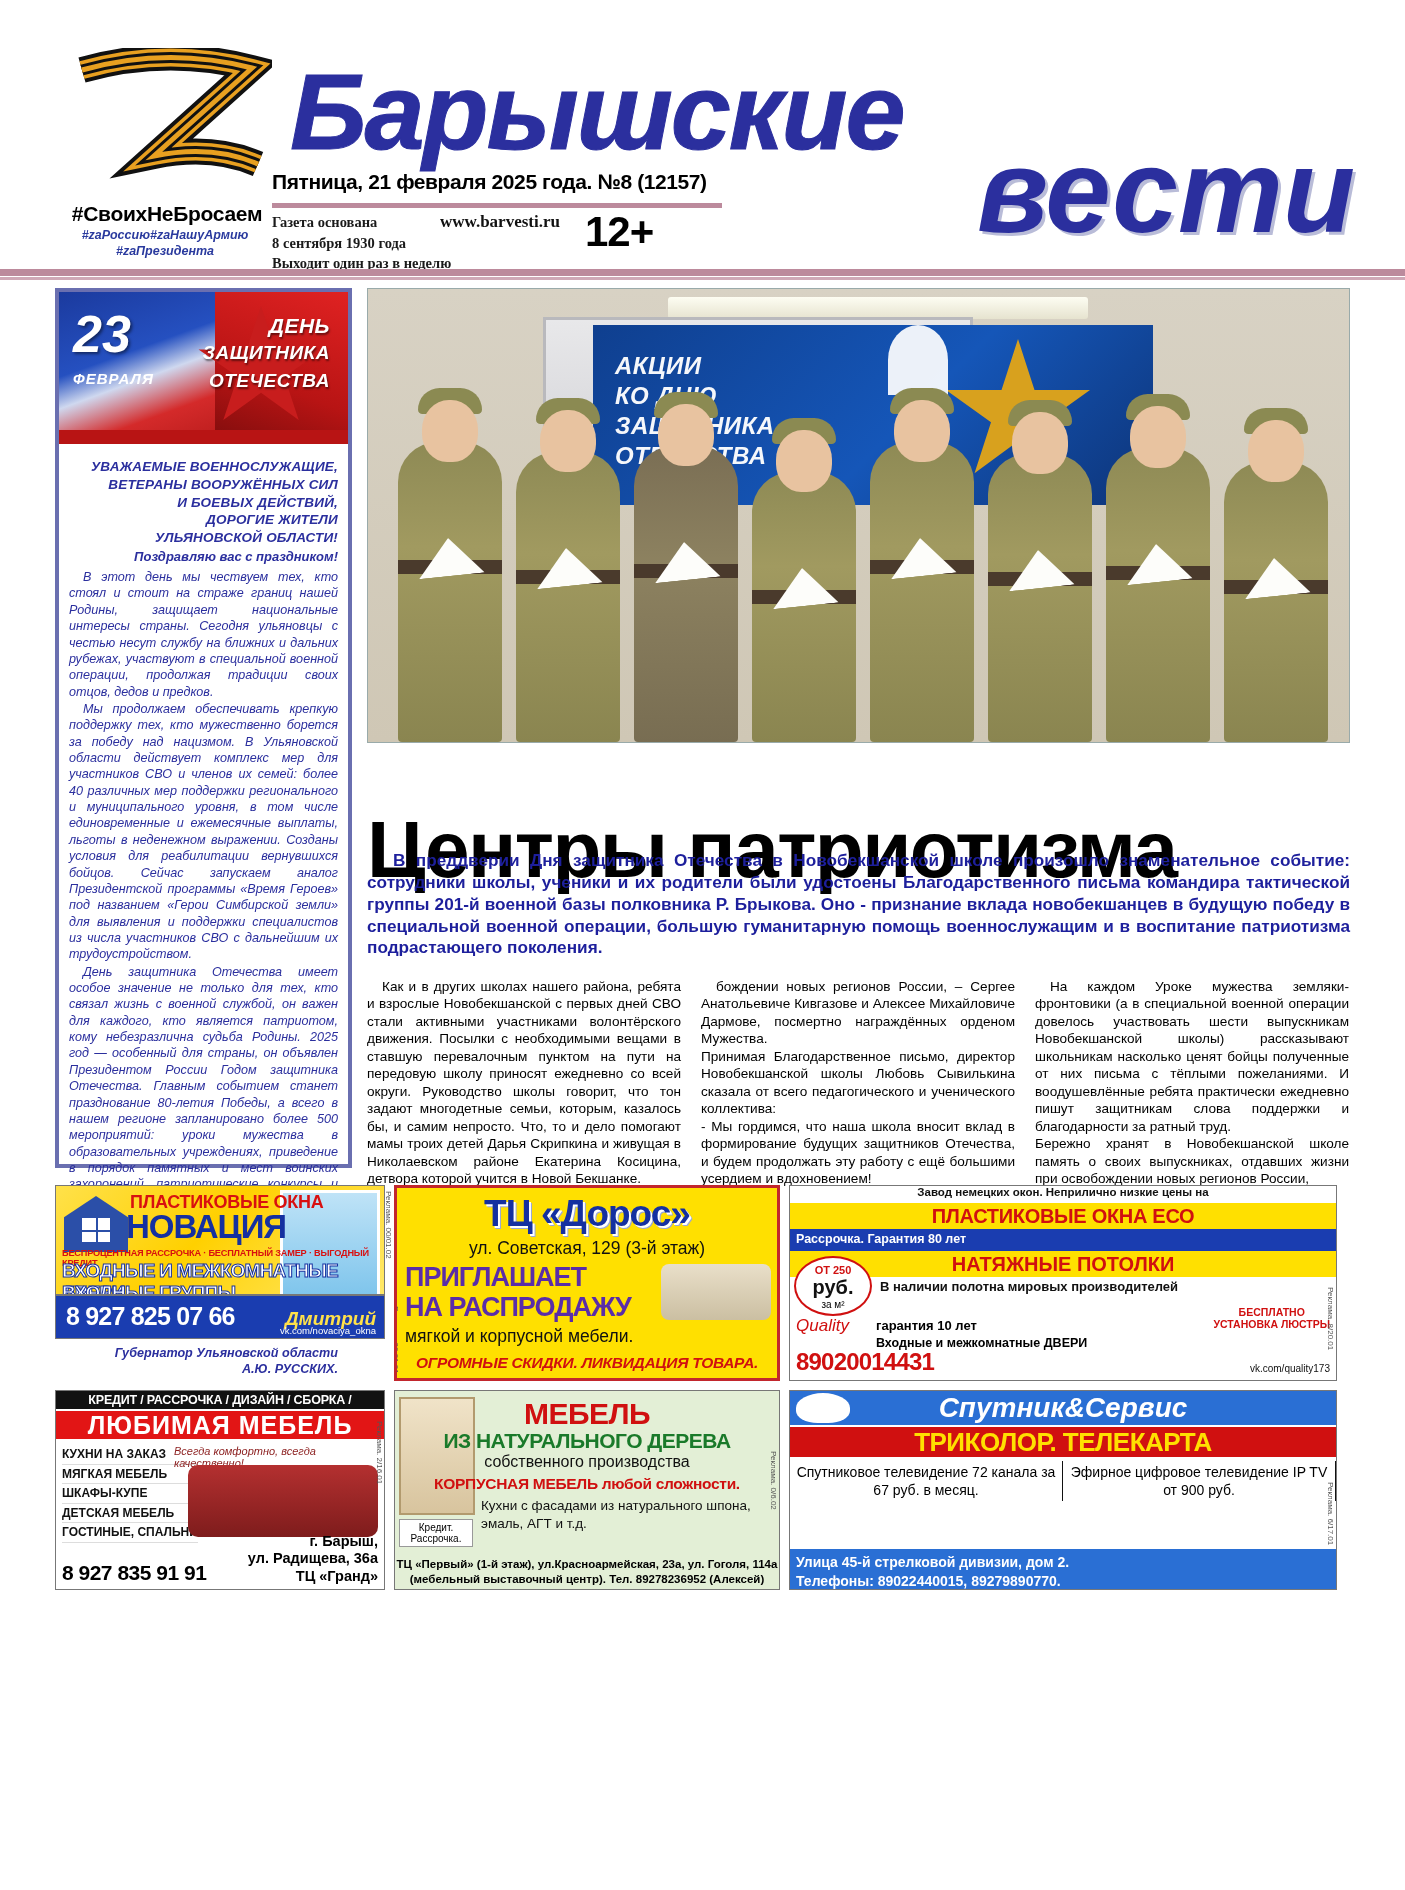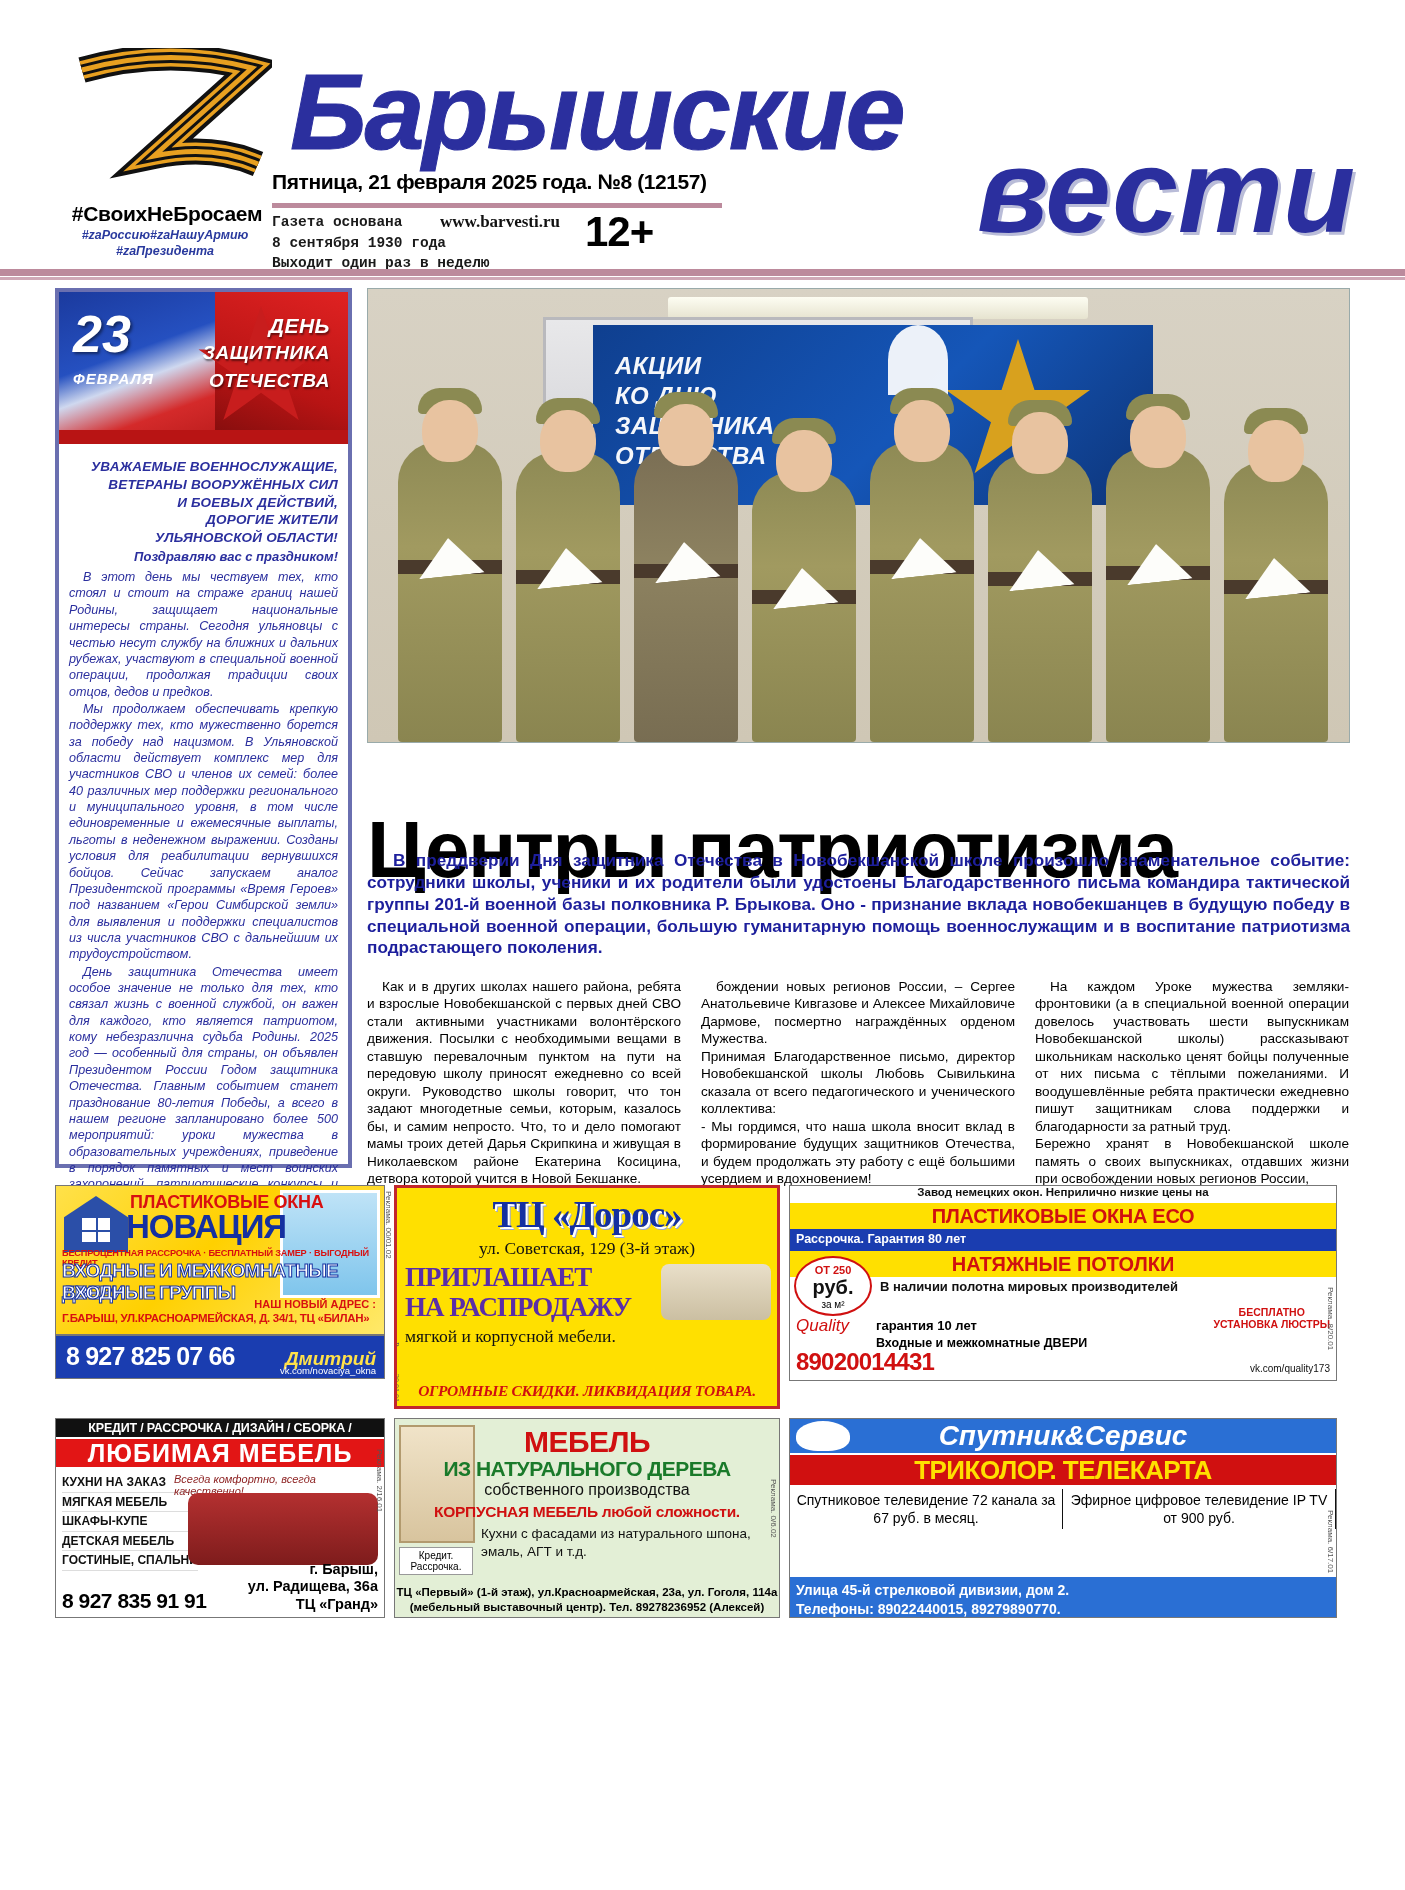--- a/index.html
+++ b/index.html
@@ -42,21 +42,21 @@
     text-shadow: 3px 3px 0 #b9bcd8;
   }
   .issue-line {
     position:absolute; left:-18px; top:130px;
     font-size:21px; font-weight:700; letter-spacing:-0.4px; color:#000;
   }
   .rule-pink { position:absolute; left:-18px; top:163px; width:450px; height:5px; background:#bc8a9c; }
   .founded {
     position:absolute; left:-18px; top:172px;
     font-size:14.5px; line-height:1.42; color:#1a1a1a;
-    font-family:Liberation Mono, monospace; font-weight:700;
+    font-family:Liberation Serif, serif; font-weight:700;
   }
   .site {
     position:absolute; left:150px; top:172px;
     font-size:17px; font-weight:700; color:#111;
     font-family:"Liberation Serif", serif;
   }
   .age {
     position:absolute; left:295px; top:168px;
     font-size:42px; font-weight:700; color:#000; letter-spacing:-1px;
   }
@@ -176,21 +176,21 @@
   }
   .col { width:314px; font-size:13.6px; line-height:1.285; text-align:justify; }
   .col p { margin:0; text-indent:15px; }
 
   
   .ads { position:absolute; left:55px; top:1185px; width:1295px; }
   .ad-row { display:flex; gap:9px; margin-bottom:9px; }
   .ad { position:relative; overflow:hidden; border:1px solid #777; }
 
   
-  .ad-nov { width:330px; height:150px; background:linear-gradient(135deg,#ffe14a,#ffd000 45%,#ffe96a); }
+  .ad-nov { width:330px; height:110px; background:linear-gradient(135deg,#ffe14a,#ffd000 45%,#ffe96a); }
   .ad-nov .house { position:absolute; left:8px; top:10px; width:64px; height:56px;
     background:#2b4fa8; clip-path:polygon(50% 0,100% 38%,100% 100%,0 100%,0 38%); }
   .ad-nov .win { position:absolute; left:24px; top:30px; width:32px; height:28px;
     background:#fff; border:2px solid #2b4fa8; }
   .ad-nov .win::before { content:""; position:absolute; left:50%; top:0; width:2px; height:100%; background:#2b4fa8; }
   .ad-nov .win::after { content:""; position:absolute; top:50%; left:0; height:2px; width:100%; background:#2b4fa8; }
   .ad-nov .t1 { position:absolute; left:74px; top:6px; font-size:18px; font-weight:700; color:#d81010; letter-spacing:-0.3px; }
   .ad-nov .t2 { position:absolute; left:70px; top:22px; font-size:33px; font-weight:700; color:#1530a0; letter-spacing:-1px; }
   .ad-nov .t3 { position:absolute; left:6px; top:62px; font-size:9.2px; font-weight:700; color:#d81010; letter-spacing:-0.2px; }
   .ad-nov .t4 { position:absolute; left:6px; top:74px; font-size:19px; font-weight:700; color:#fff;
@@ -200,21 +200,21 @@
   .ad-nov .t6 { position:absolute; right:8px; top:112px; font-size:11px; font-weight:700; color:#d81010; }
   .ad-nov .t7 { position:absolute; left:6px; top:126px; font-size:11.5px; font-weight:700; color:#d81010; letter-spacing:-0.3px; }
   .ad-nov .winpic { position:absolute; right:4px; top:4px; width:100px; height:108px;
     background:linear-gradient(#bfe3f7,#7fc5ec); border:3px solid #fff; }
   .ad-novb { width:330px; height:44px; background:#1a3db0; position:relative; }
   .ad-novb .ph { position:absolute; left:10px; top:6px; font-size:25px; font-weight:700; color:#fff; letter-spacing:-0.8px; }
   .ad-novb .nm { position:absolute; right:8px; top:12px; font-size:19px; font-weight:700; color:#ffe14a; font-style:italic; }
   .ad-novb .vk { position:absolute; right:8px; bottom:2px; font-size:9.5px; color:#fff; }
 
   
-  .ad-dor { width:386px; height:224px; background:#ffe000; border:3px solid #c2272d;font-family:Liberation Serif, serif; }
+  .ad-dor { width:386px; height:196px; background:#ffe000; border:3px solid #c2272d; }
   .ad-dor .t1 { position:absolute; left:0; right:0; top:5px; text-align:center;
     font-size:37px; font-weight:700; color:#1530a0; letter-spacing:-1px;
     text-shadow:2px 2px 0 #fff, 3px 3px 0 #9aa7d8; }
   .ad-dor .t2 { position:absolute; left:0; right:0; top:50px; text-align:center; font-size:17.5px; color:#111; }
   .ad-dor .t3 { position:absolute; left:8px; top:74px; font-size:27px; font-weight:700; color:#5a2da8; letter-spacing:-1px; }
   .ad-dor .t4 { position:absolute; left:8px; top:104px; font-size:27px; font-weight:700; color:#5a2da8; letter-spacing:-1px; }
   .ad-dor .t5 { position:absolute; left:8px; top:138px; font-size:17.5px; color:#111; }
   .ad-dor .t6 { position:absolute; left:0; right:0; bottom:6px; text-align:center;
     font-size:15.5px; font-weight:700; font-style:italic; color:#d01010; letter-spacing:-0.3px; }
   .ad-dor .sofa { position:absolute; right:6px; top:76px; width:110px; height:56px;

